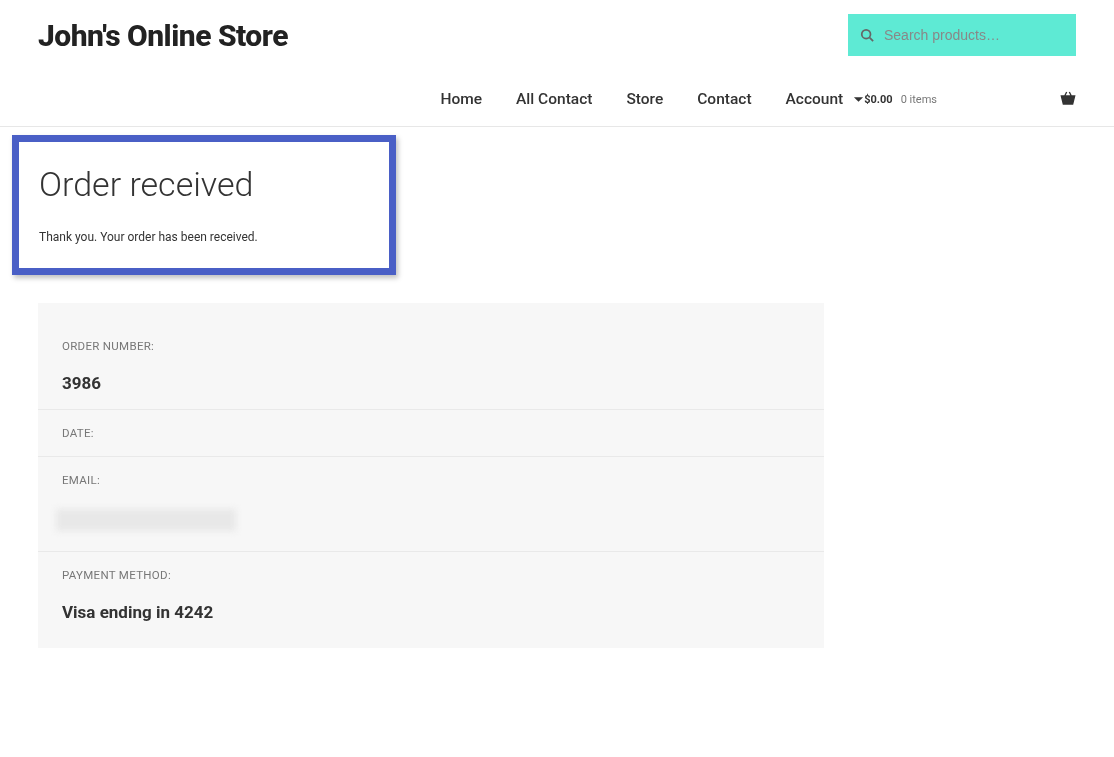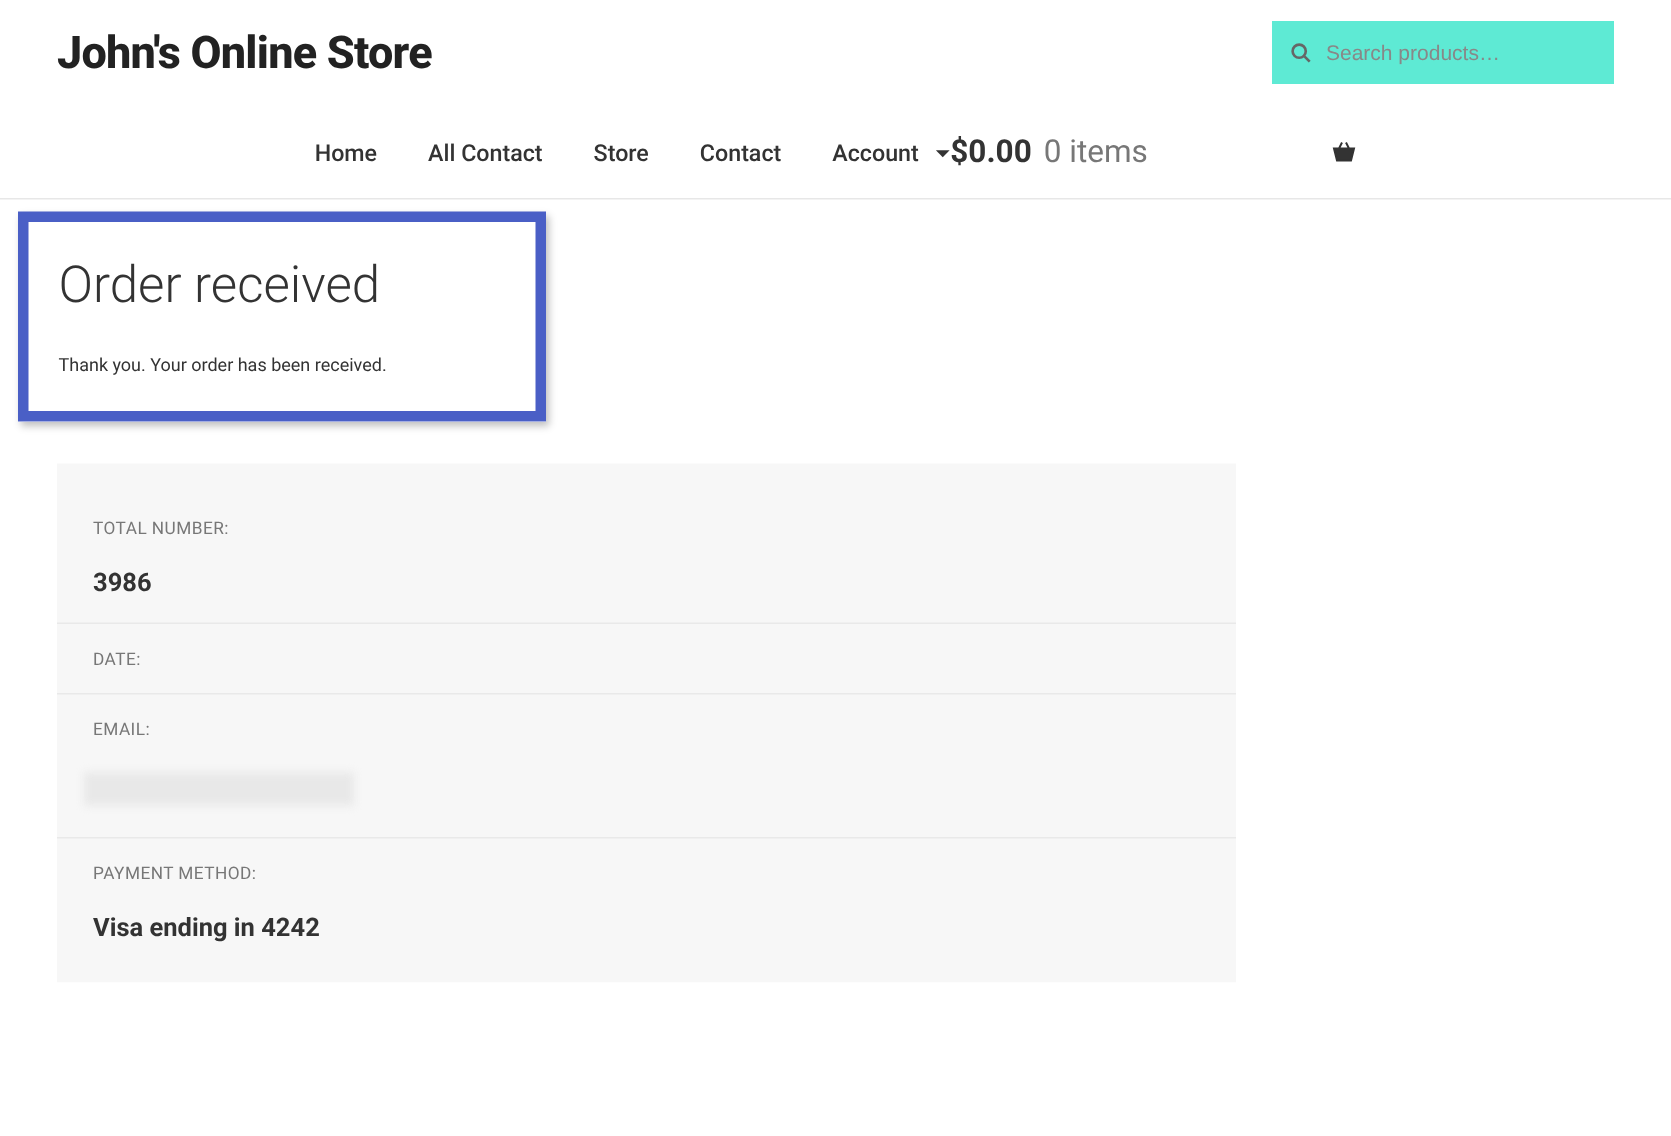--- a/index.html
+++ b/index.html
@@ -41,21 +41,21 @@
       top: 50%;
       transform: translateY(-50%);
       width: 14px;
       height: 14px;
       fill: none;
       stroke: #666;
       stroke-width: 2;
     }
     .navbar {
       display: flex;
-      justify-content: center;
+      justify-content: flex-end;
       align-items: center;
       padding: 14px 38px 18px 38px;
       border-bottom: 1px solid #e7e7e7;
     }
     .nav-list {
       display: flex;
       gap: 34px;
       list-style: none;
     }
     .nav-item {
@@ -70,40 +70,40 @@
     .chevron-down {
       width: 11px;
       height: 11px;
       fill: #333;
     }
     .cart-area {
       display: flex;
       align-items: center;
       gap: 8px;
       cursor: pointer;
-      font-size: 21px;
+      font-size: 11px;
     }
     .cart-amount { font-weight: 700; color: #333; }
     .cart-count { color: #777; font-weight: 400; }
     .basket-icon {
       width: 16px;
       height: 14px;
       fill: #333;
       margin-left: auto;
     }
     .cart-area .basket-wrap { margin-left: 115px; }
     .content {
       padding: 0 38px;
       position: relative;
     }
     .highlight-box {
       border: 7px solid #4a5fc6;
       padding: 22px 20px 24px 20px;
       margin-top: 8px;
-      width: 352px;
+      width: 384px;
       position: relative;
       left: -26px;
       box-shadow: 2px 3px 5px rgba(0,0,0,0.25);
     }
     .page-title {
       font-size: 34px;
       font-weight: 300;
       color: #333;
       margin-bottom: 26px;
     }
@@ -204,21 +204,21 @@
 <div class="content">
 
   <div class="highlight-box">
     <h2 class="page-title">Order received</h2>
     <p class="thank-you">Thank you. Your order has been received.</p>
   </div>
 
   <div class="receipt">
     <ul class="rlist">
       <li class="rrow">
-        <div class="rlabel">TOTAL NUMBER:</div>
+        <div class="rlabel">ORDER NUMBER:</div>
         <div class="rvalue">3986</div>
       </li>
       <li class="rrow">
         <div class="rlabel">DATE:</div>
       </li>
       <li class="rrow">
         <div class="rlabel">EMAIL:</div>
         <div class="rvalue"><span class="blur-strip"></span></div>
       </li>
       <li class="rrow">

